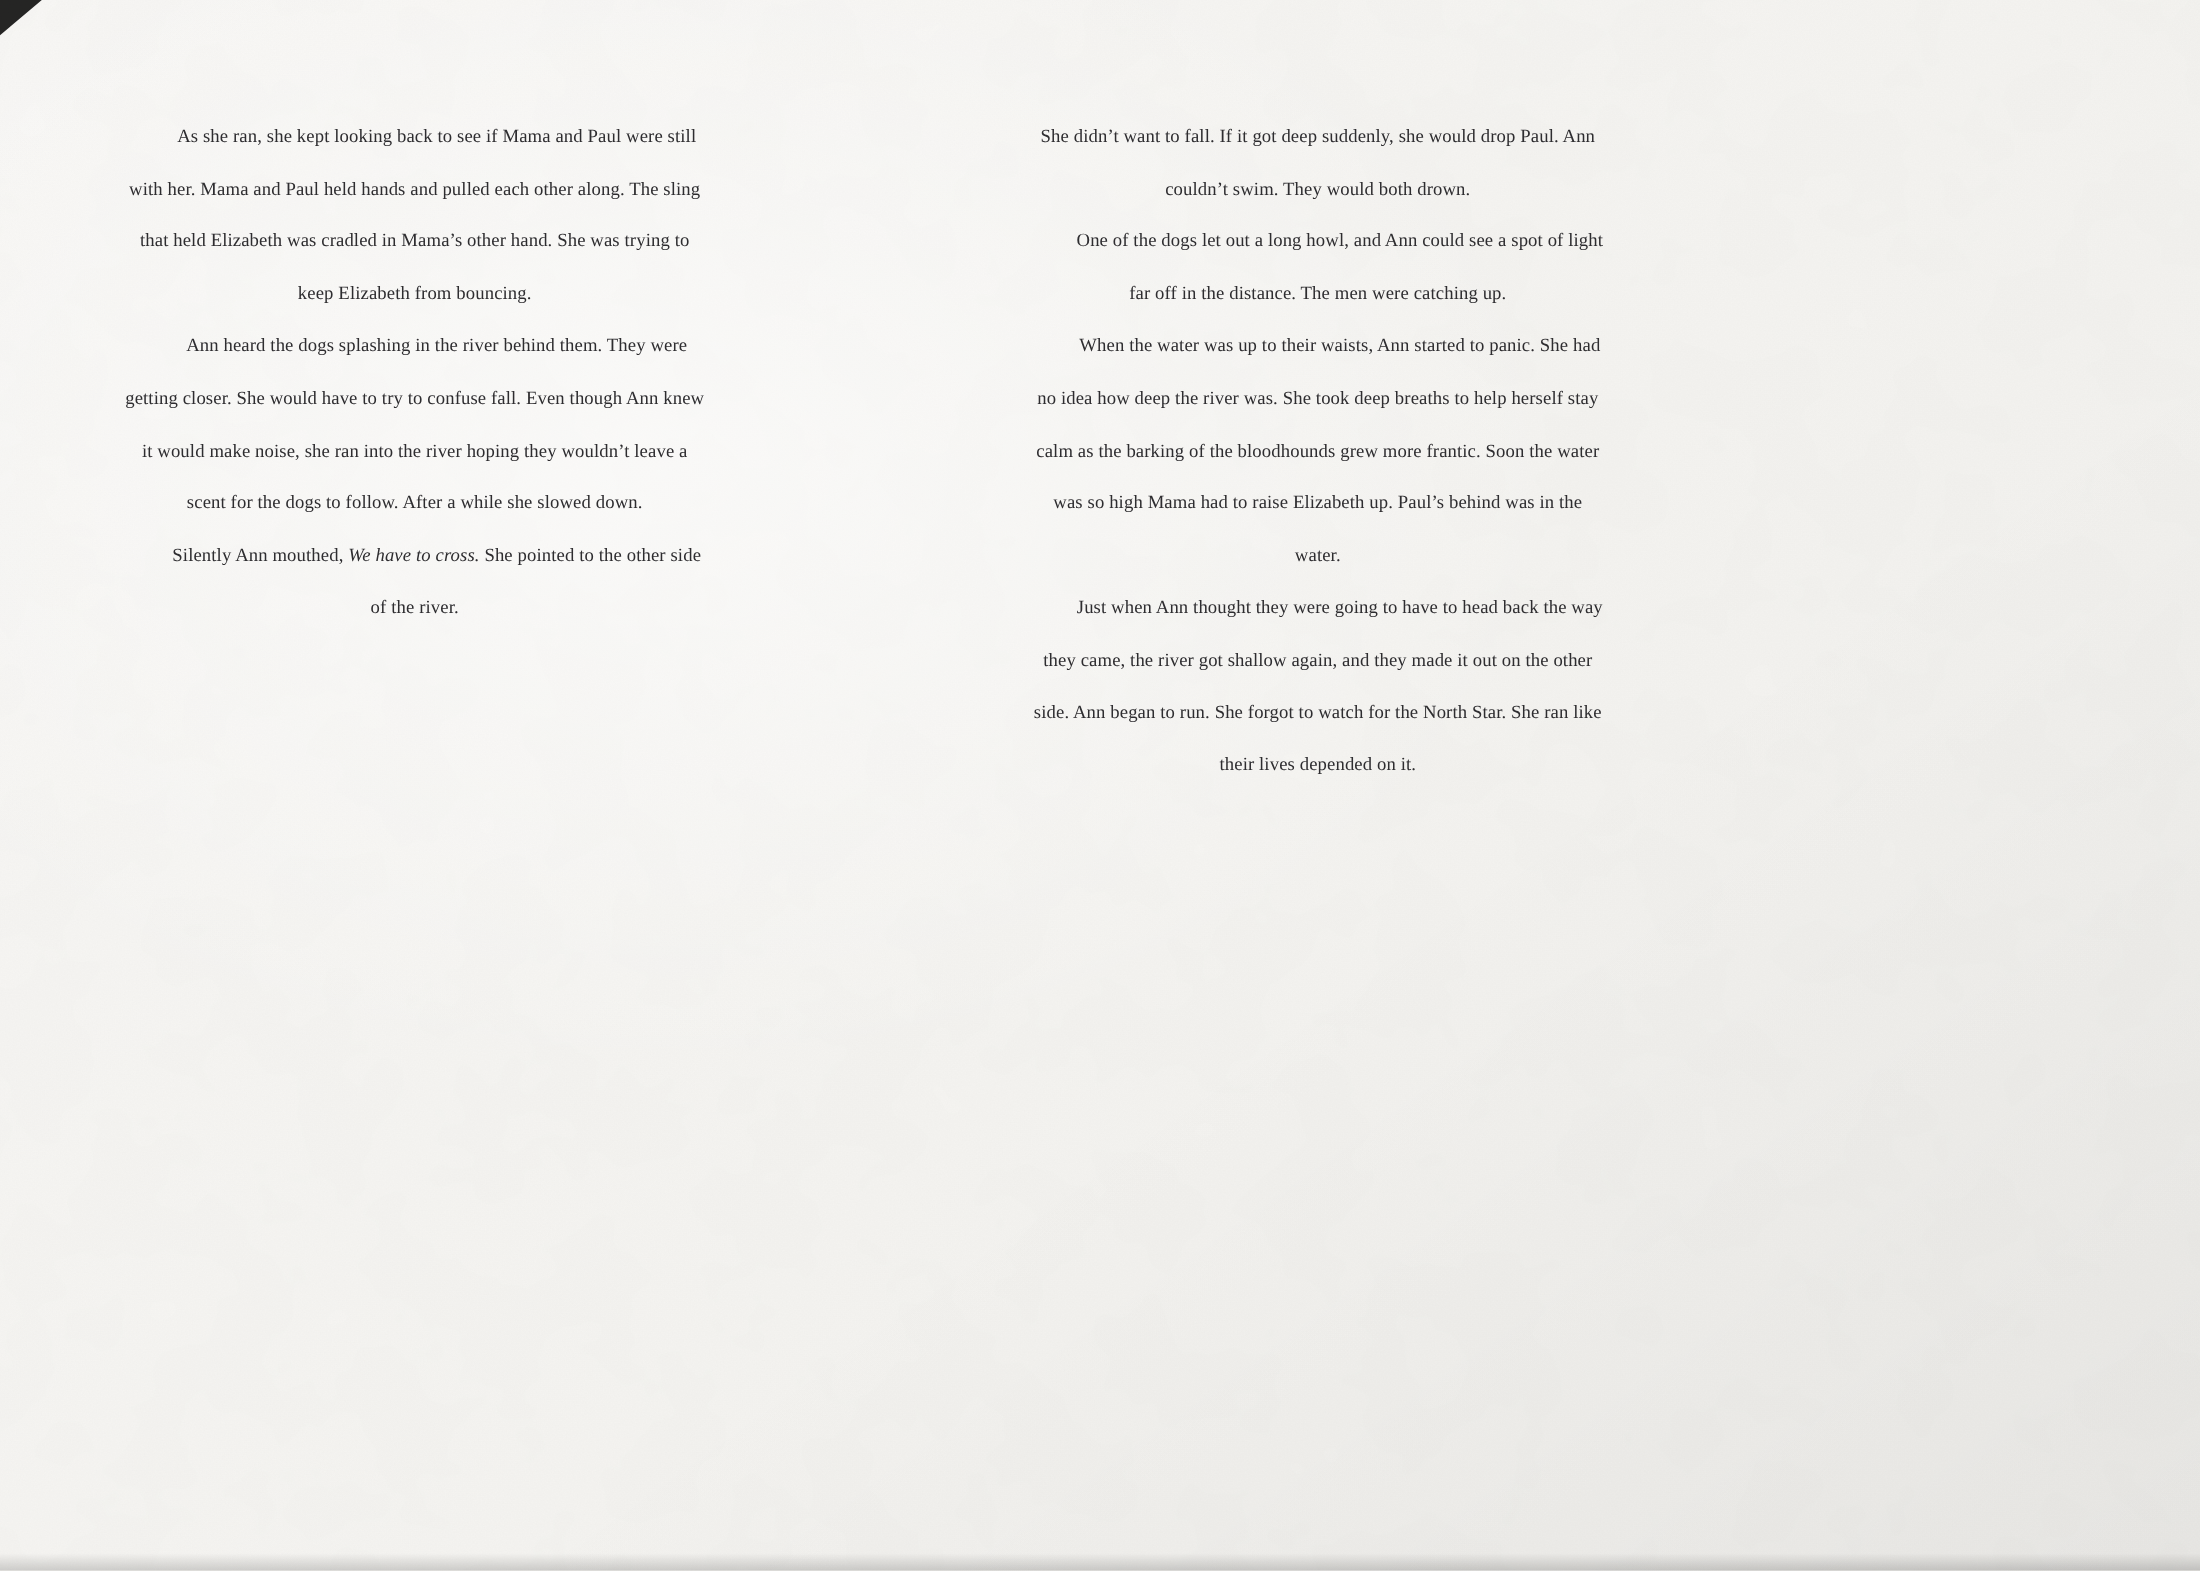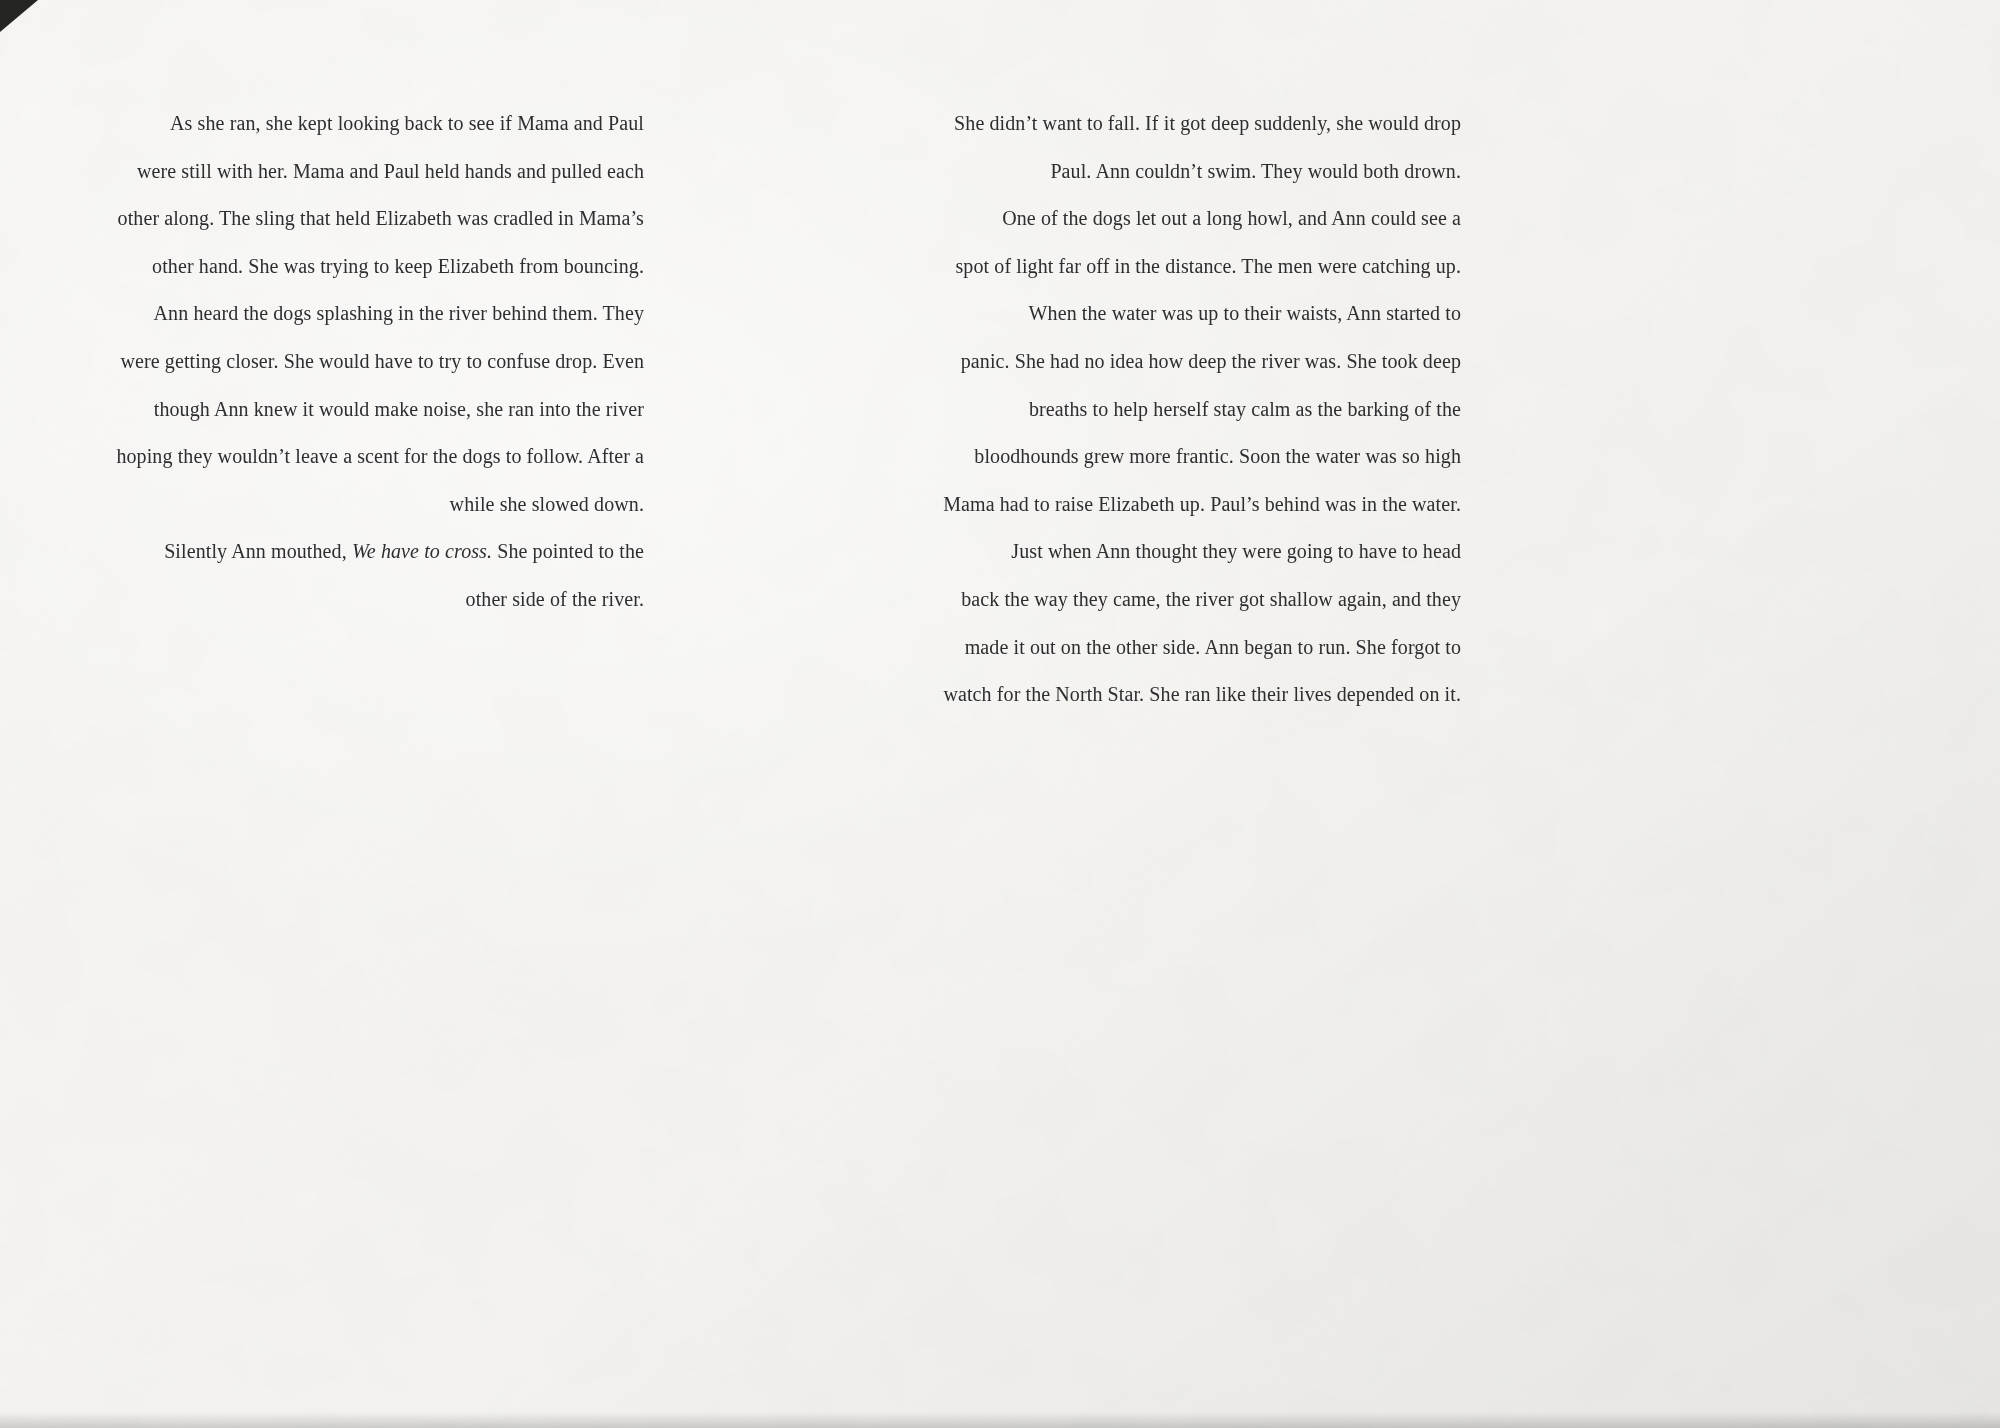--- a/index.html
+++ b/index.html
@@ -31,24 +31,24 @@
     position: absolute;
     inset: 0;
     pointer-events: none;
     background:
       radial-gradient(1200px 800px at 30% 30%, rgba(255,255,255,0.5), rgba(255,255,255,0) 70%),
       linear-gradient(to bottom right, rgba(0,0,0,0) 60%, rgba(0,0,0,0.035) 100%);
   }
   .text-block {
     position: absolute;
     top: 100px;
-    font-size: 20px;
+    font-size: 17px;
     line-height: 47.6px;
     letter-spacing: 0.1px;
-    text-align: right;
+    text-align: center;
   }
   .text-block.left  { left: 110px; width: 534px; }
   .text-block.right { left: 935px; width: 526px; }
   .text-block p { margin: 0; }
   .text-block p.indent { text-indent: 40px; }
   .text-block em { font-style: italic; }
   .footer {
     position: absolute;
     top: 1356px;
     font-size: 19px;
@@ -93,21 +93,21 @@
       <feColorMatrix type="matrix" values="0 0 0 0 0.5  0 0 0 0 0.5  0 0 0 0 0.48  0 0 0 0.05 0"></feColorMatrix>
     </filter>
     <rect width="100%" height="100%" filter="url(#mottle)"></rect>
     <rect width="100%" height="100%" filter="url(#grain)"></rect>
   </svg>
 
   <div class="light-sheen"></div>
 
   <div class="text-block left">
     <p class="indent">As she ran, she kept looking back to see if Mama and Paul were still with her. Mama and Paul held hands and pulled each other along. The sling that held Elizabeth was cradled in Mama’s other hand. She was trying to keep Elizabeth from bouncing.</p>
-    <p class="indent">Ann heard the dogs splashing in the river behind them. They were getting closer. She would have to try to confuse drop. Even though Ann knew it would make noise, she ran into the river hoping they wouldn’t leave a scent for the dogs to follow. After a while she slowed down.</p>
+    <p class="indent">Ann heard the dogs splashing in the river behind them. They were getting closer. She would have to try to confuse fall. Even though Ann knew it would make noise, she ran into the river hoping they wouldn’t leave a scent for the dogs to follow. After a while she slowed down.</p>
     <p class="indent"><span>Silently Ann mouthed, </span><em>We have to cross.</em><span> She pointed to the other side of the river.</span></p>
   </div>
 
   <div class="text-block right">
     <p>She didn’t want to fall. If it got deep suddenly, she would drop Paul. Ann couldn’t swim. They would both drown.</p>
     <p class="indent">One of the dogs let out a long howl, and Ann could see a spot of light far off in the distance. The men were catching up.</p>
     <p class="indent">When the water was up to their waists, Ann started to panic. She had no idea how deep the river was. She took deep breaths to help herself stay calm as the barking of the bloodhounds grew more frantic. Soon the water was so high Mama had to raise Elizabeth up. Paul’s behind was in the water.</p>
     <p class="indent">Just when Ann thought they were going to have to head back the way they came, the river got shallow again, and they made it out on the other side. Ann began to run. She forgot to watch for the North Star. She ran like their lives depended on it.</p>
   </div>
 

